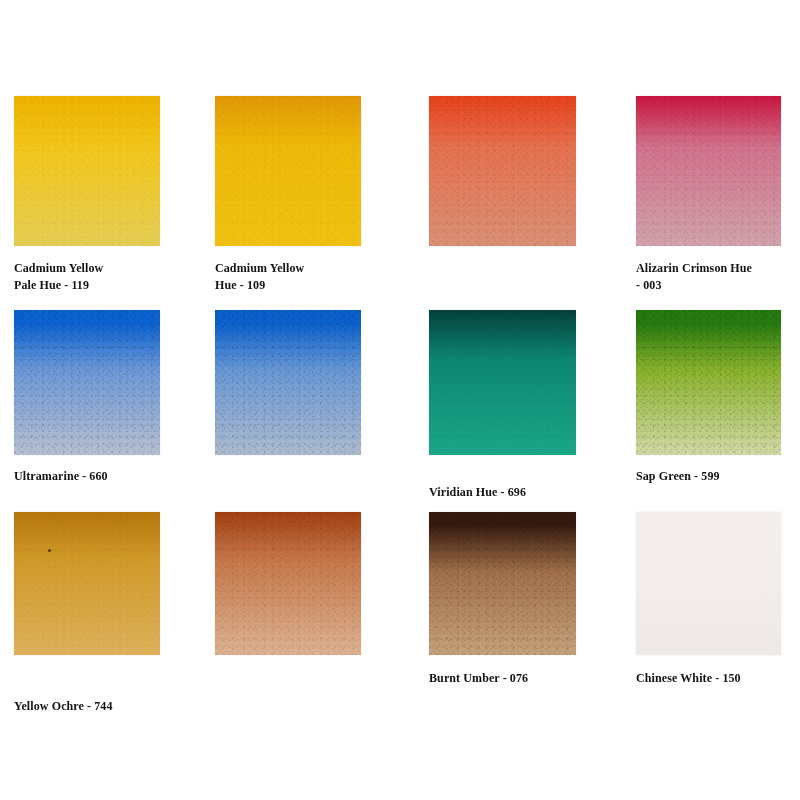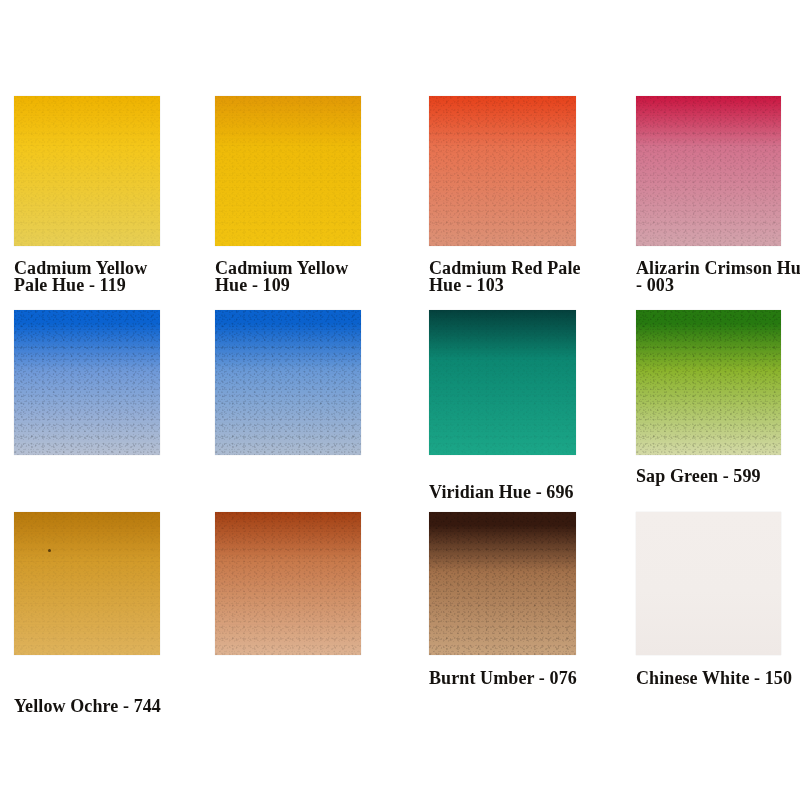--- a/index.html
+++ b/index.html
@@ -75,21 +75,21 @@
     width: 3px;
     height: 3px;
     border-radius: 50%;
     background: rgba(70,45,5,0.85);
   }
 
   
   .caption {
     position: absolute;
     left: 0;
-    font-size: 18px;
+    font-size: 12px;
     line-height: 17px;
     font-weight: 700;
     letter-spacing: 0.1px;
     color: #15120f;
     white-space: pre-line;
   }
 </style>
 </head>
 <body>
 
@@ -112,38 +112,37 @@
     </div>
     <div class="caption" style="left: 215px; top: 260px; width: 206px;">Cadmium Yellow
 Hue - 109</div>
     <div class="cell" style="left: 429px; top: 96px; width: 147px; height: 150px;">
       <div class="swatch">
         <div class="wash" style="background: linear-gradient(rgb(232, 65, 26) 0%, rgb(233, 114, 79) 34%, rgb(221, 146, 119) 100%);"></div>
         <div class="streaks"></div>
         <div class="grain" style="opacity: 0.34;"></div>
       </div>
     </div>
-    <div class="caption" style="left: 429px; top: 260px; width: 207px;">Cadmium Red Pale
-Hue  - 103</div>
     <div class="cell" style="left: 636px; top: 96px; width: 145px; height: 150px;">
       <div class="swatch">
         <div class="wash" style="background: linear-gradient(rgb(204, 21, 64) 0%, rgb(212, 115, 142) 34%, rgb(212, 164, 173) 100%);"></div>
         <div class="streaks"></div>
         <div class="grain" style="opacity: 0.34;"></div>
       </div>
     </div>
     <div class="caption" style="left: 636px; top: 260px; width: 205px;">Alizarin Crimson Hue
 - 003</div>
     <div class="cell" style="left: 14px; top: 310px; width: 146px; height: 145px;">
       <div class="swatch">
         <div class="wash" style="background: linear-gradient(rgb(10, 99, 210) 0%, rgb(10, 99, 210) 9%, rgb(111, 154, 218) 42%, rgb(184, 194, 212) 100%);"></div>
         <div class="streaks"></div>
         <div class="grain" style="opacity: 0.55;"></div>
       </div>
     </div>
+    <div class="caption" style="left: 14px; top: 468px; width: 206px;">Ultramarine - 660</div>
     <div class="cell" style="left: 215px; top: 310px; width: 146px; height: 145px;">
       <div class="swatch">
         <div class="wash" style="background: linear-gradient(rgb(10, 98, 207) 0%, rgb(10, 98, 207) 9%, rgb(106, 154, 216) 42%, rgb(174, 189, 210) 100%);"></div>
         <div class="streaks"></div>
         <div class="grain" style="opacity: 0.55;"></div>
       </div>
     </div>
     <div class="cell" style="left: 429px; top: 310px; width: 147px; height: 145px;">
       <div class="swatch">
         <div class="wash" style="background: linear-gradient(rgb(4, 64, 60) 0%, rgb(12, 136, 114) 34%, rgb(27, 168, 137) 100%);"></div>

